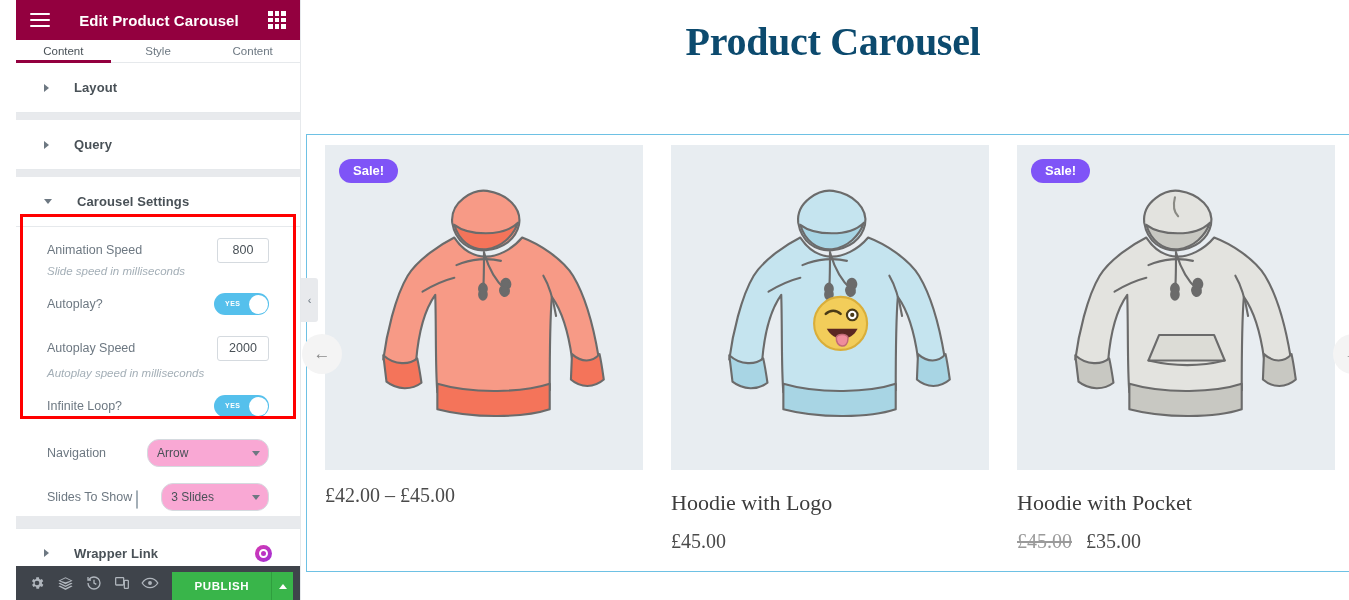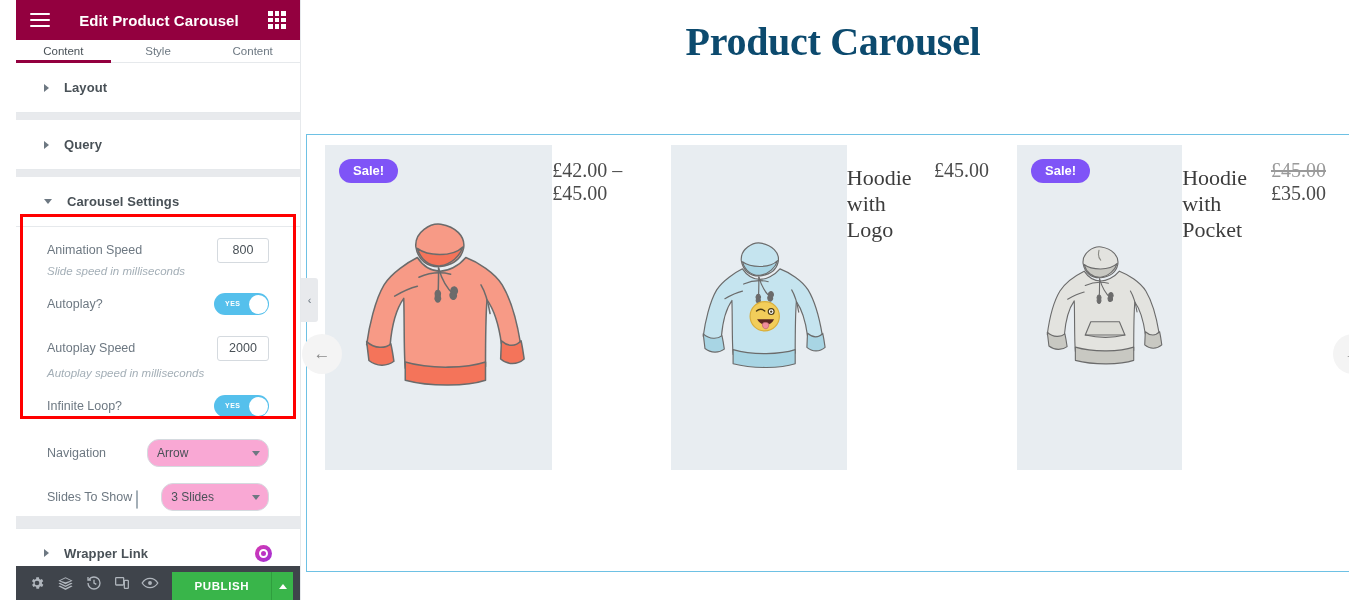--- a/index.html
+++ b/index.html
@@ -48,21 +48,21 @@
   .tab.active::after {
     content: ""; position: absolute; left: 0; right: 0; bottom: -1px;
     height: 3px; background: #93003f;
   }
 
   .panel-body { flex: 1; overflow: hidden; background: #e8eaed; }
 
   .section {
     background: #ffffff; height: 50px;
     display: flex; align-items: center; padding: 0 28px;
-    cursor: pointer; border-bottom: 1px solid #e6e9ec;
+    cursor: pointer; border-bottom: 1px solid #e6e9ec; gap: 10px;
   }
   .spacer { height: 7px; background: #e8eaed; }
   .caret { width: 0; height: 0; margin-right: 15px; }
   .caret.right { border-top: 4px solid transparent; border-bottom: 4px solid transparent; border-left: 5px solid #6d7882; }
   .caret.down { border-left: 4px solid transparent; border-right: 4px solid transparent; border-top: 5px solid #6d7882; }
   .section-label { font-size: 13px; font-weight: 700; color: #495157; letter-spacing: .1px; }
   .pro-badge {
     margin-left: auto; width: 17px; height: 17px; border-radius: 50%;
     background: linear-gradient(135deg,#d63ab0 0%, #a12fd6 100%);
     position: relative;
@@ -163,21 +163,21 @@
     font-weight: 700; font-size: 40px; color: #0c4a6e;
     padding-top: 18px; letter-spacing: -.3px;
   }
   .widget-box {
     position: absolute; left: 5px; top: 134px; right: 11px; height: 438px;
     border: 1px solid #6ec1e4;
   }
   .carousel {
     display: flex; gap: 28px; padding: 10px 18px 0 18px; height: 100%;
   }
-  .product { flex: 1; display: flex; flex-direction: row; min-width: 0; }
+  .product { flex: 1; display: flex; flex-direction: column; min-width: 0; }
   .prod-img {
     position: relative; background: #e8edf1; height: 325px;
     display: flex; align-items: center; justify-content: center;
   }
   .sale-badge {
     position: absolute; left: 14px; top: 14px;
     background: #7f54f7; color: #fff; font-size: 13px; font-weight: 700;
     border-radius: 14px; padding: 5px 14px; line-height: 1.1;
     font-family: "Liberation Sans", sans-serif;
   }

